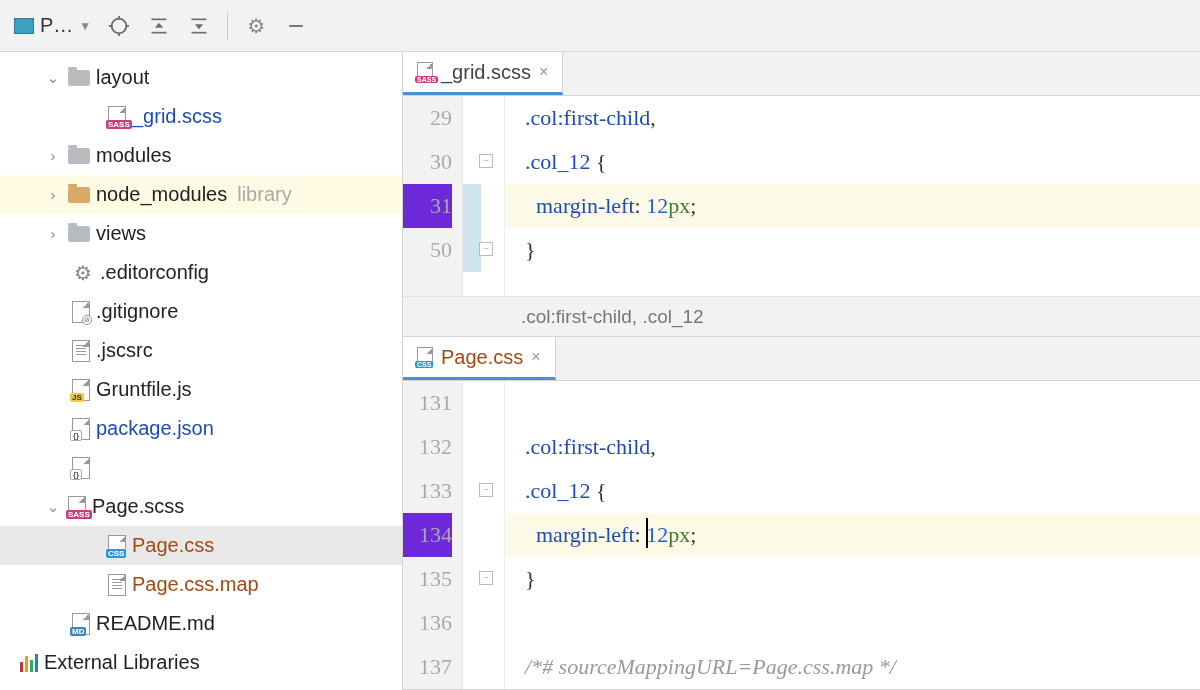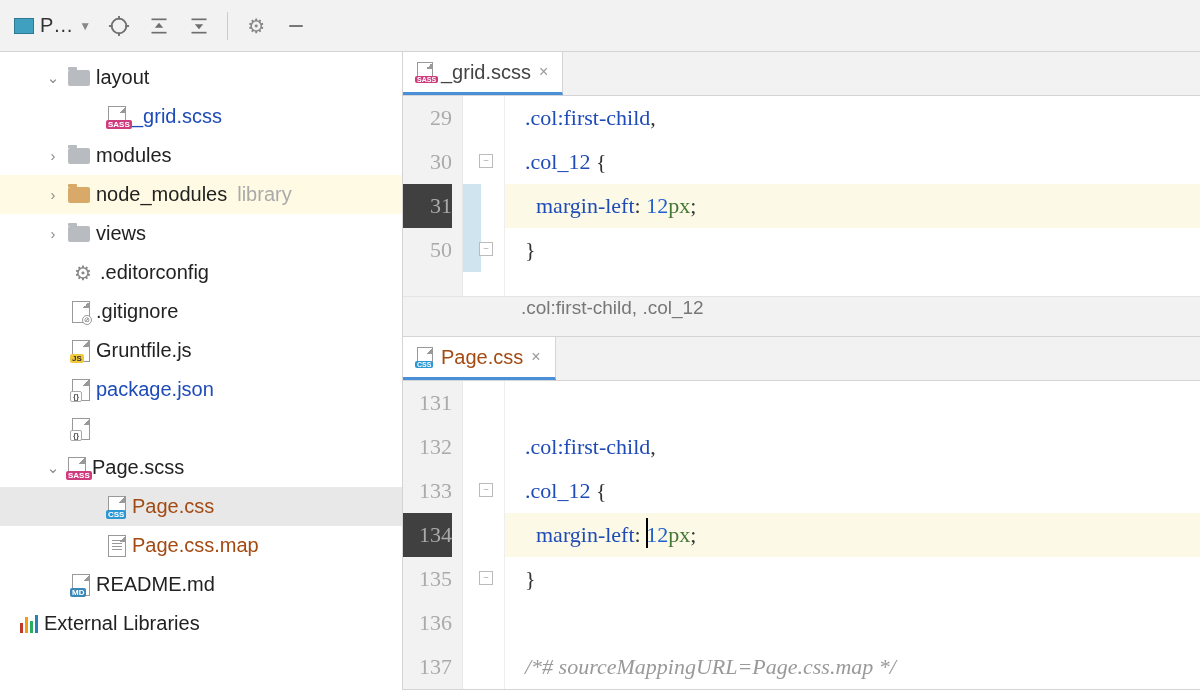--- a/index.html
+++ b/index.html
@@ -54,23 +54,23 @@
 .code-line.hl { background: #fcfae6; }
 .tok-sel { color: #1e4bb8; }
 .tok-prop { color: #1e4bb8; }
 .tok-num { color: #2060d0; }
 .tok-unit { color: #447733; }
 .tok-punc { color: #333; }
 .tok-brace { color: #333; }
 .tok-comment { color: #999; font-style: italic; }
 .caret-bar { position: absolute; width: 2px; height: 30px; background: #000; }
 .fold-mark { position:absolute; left: 16px; width: 14px; height: 14px; border: 1px solid #bbb; background:#fff; font-size:10px; line-height:12px; text-align:center; color:#888; }
-.breadcrumb { height: 40px; background: #f2f2f2; border-top: 1px solid #e4e4e4; display: flex; padding-left: 118px; color: #777; font-size: 19px; }
+.breadcrumb { height: 40px; background: #f2f2f2; border-top: 1px solid #e4e4e4; display: flex; align-items: center; padding-left: 118px; color: #777; font-size: 19px; }
 .gutter .gl { height:44px; }
-.gutter .gl.hl { background:#404040; }
+.gutter .gl.hl { background:#6d28d9; }
 .gutter-extra .strip { position:absolute; left:0; width:18px; background:#d0e4ef;}
 </style>
 </head>
 <body>
 
 <div class="toolbar">
   <div class="project-selector">
     <span class="icon-box"></span>
     <span>P…</span>
     <span style="color:#888;font-size:12px">▼</span>
@@ -143,20 +143,27 @@
     <div class="tree-row indent2">
       <span class="gear-icon" style="width:22px;text-align:center">⚙</span>
       <span class="tree-label">.editorconfig</span>
     </div>
     <div class="tree-row indent2">
       <span class="file-page">
           <span class="corner"></span>
           <span style="position:absolute;bottom:-3px;right:-3px;width:10px;height:10px;border-radius:50%;background:#fff;border:1px solid #999;font-size:7px;line-height:8px;text-align:center;color:#666">⊘</span>
         </span>
       <span class="tree-label">.gitignore</span>
+    </div>
+    <div class="tree-row indent2">
+      <span class="file-page">
+          <span class="corner"></span>
+          <span style="position:absolute;top:4px;left:3px;right:3px;height:1px;background:#999;box-shadow:0 3px 0 #999,0 6px 0 #999,0 9px 0 #999"></span>
+        </span>
+      <span class="tree-label">.jscsrc</span>
     </div>
     <div class="tree-row indent2">
       <span class="file-page">
           <span class="corner"></span>
           <span class="tag" style="background:#f0c93e;color:#333">JS</span>
         </span>
       <span class="tree-label">Gruntfile.js</span>
     </div>
     <div class="tree-row indent2">
       <span class="file-page">

